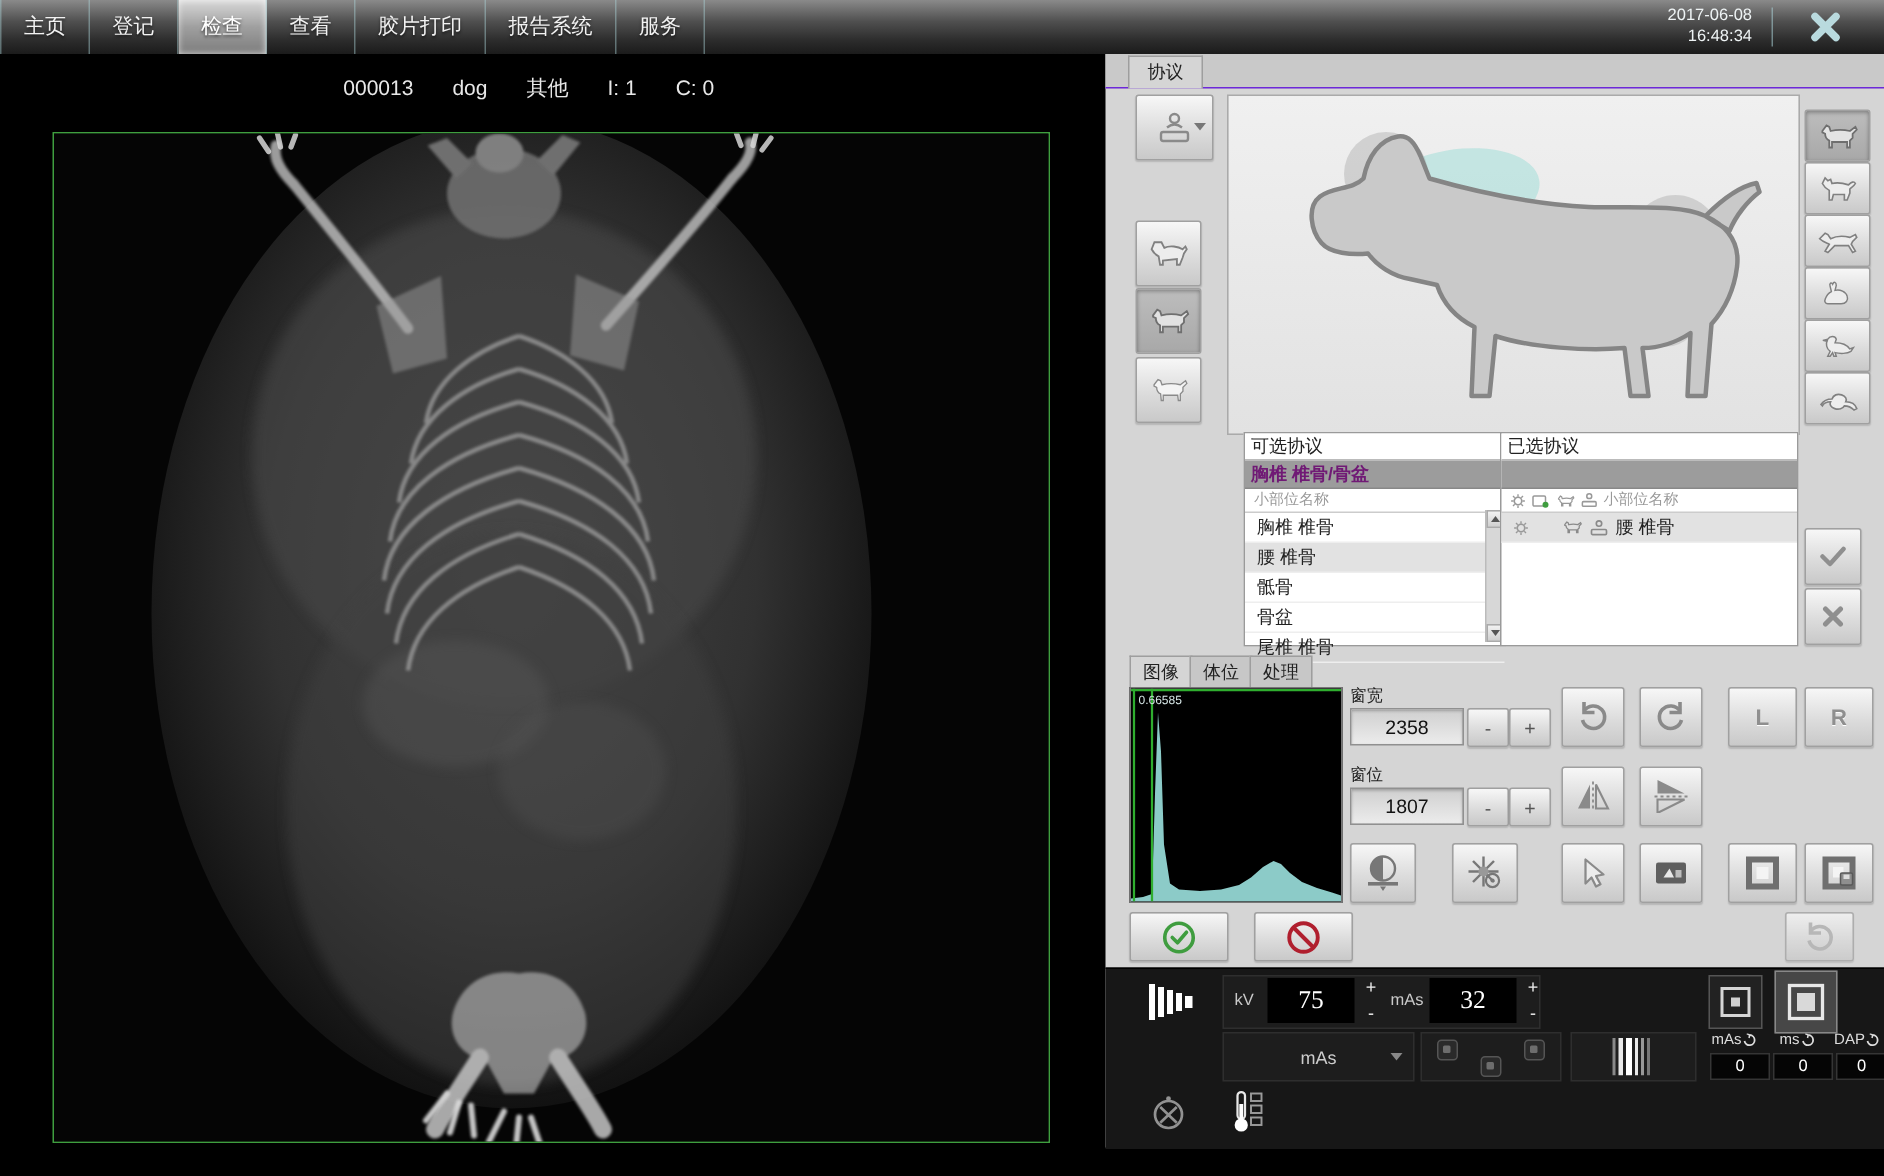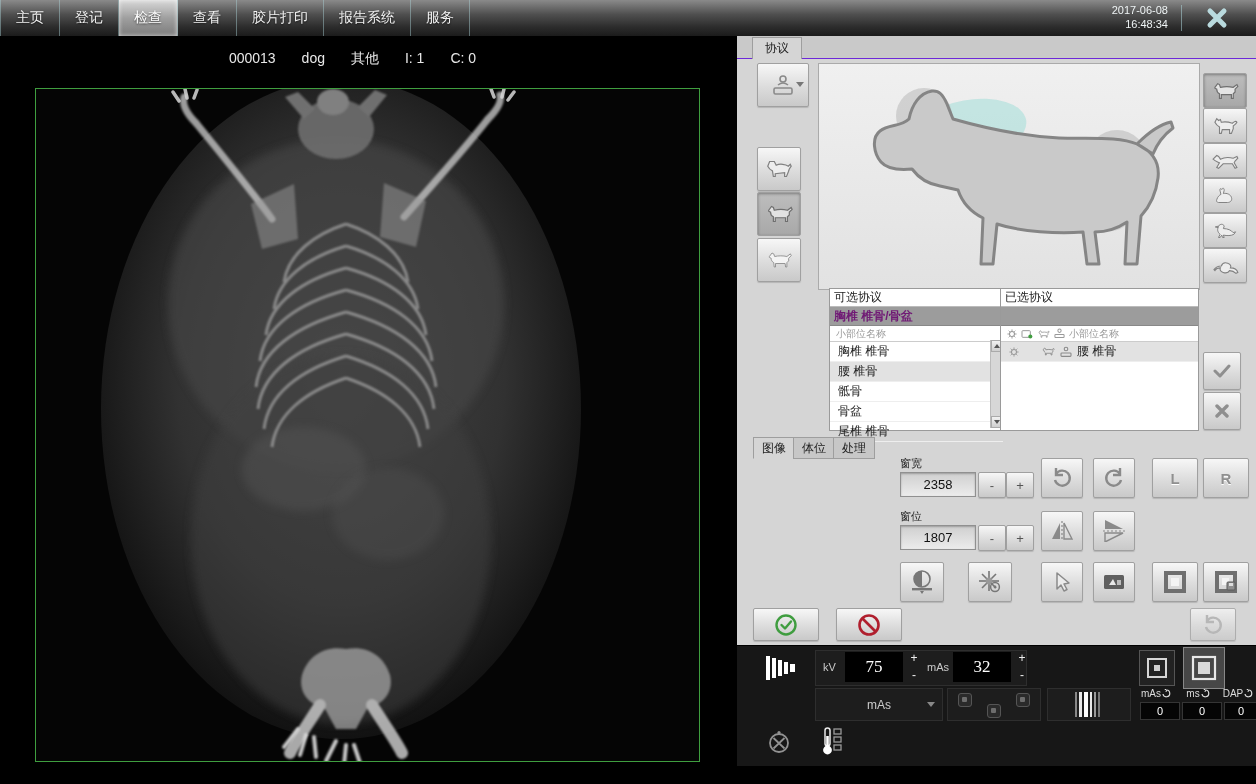--- a/index.html
+++ b/index.html
@@ -363,20 +363,29 @@
         <svg width="14" height="14" viewBox="0 0 14 14">
           <path d="M2 2 L12 12 M12 2 L2 12" stroke="#8f8f8f" stroke-width="3.4" stroke-linecap="round"></path>
         </svg>
       </span>
   </div>
 
   <div class="tab2 active" style="left:16px;top:401px;">图像</div>
   <div class="tab2" style="left:56px;top:401px;">体位</div>
   <div class="tab2" style="left:96px;top:401px;">处理</div>
 
+  <div class="histo">
+    <svg width="140" height="142" viewBox="0 0 140 142">
+      <polygon points="0,140 8,139 14,137 16,70 18,16 20,42 22,104 26,130 32,134 46,135 60,134 72,131 80,126 88,119 95,115 100,117 106,123 114,129 124,133 134,136 140,138 140,142 0,142" fill="#8ccbc8"></polygon>
+      <line x1="0" y1="1" x2="140" y2="1" stroke="#2fae2f" stroke-width="1.5"></line>
+      <line x1="2" y1="0" x2="2" y2="142" stroke="#2fae2f" stroke-width="1.5"></line>
+      <line x1="14" y1="0" x2="14" y2="142" stroke="#2fae2f" stroke-width="1.5"></line>
+      <text x="5" y="10" font-size="8" fill="#d8e8e8">0.66585</text>
+    </svg>
+  </div>
 
   <div class="lbl abs" style="left:163px;top:420px;">窗宽</div>
   <div class="valbox abs" style="left:163px;top:436px;width:74px;height:23px;">2358</div>
   <div class="btn3d pmbtn abs" style="left:241px;top:436px;">-</div>
   <div class="btn3d pmbtn abs" style="left:269px;top:436px;">+</div>
 
   <div class="lbl abs" style="left:163px;top:473px;">窗位</div>
   <div class="valbox abs" style="left:163px;top:489px;width:74px;height:23px;">1807</div>
   <div class="btn3d pmbtn abs" style="left:241px;top:489px;">-</div>
   <div class="btn3d pmbtn abs" style="left:269px;top:489px;">+</div>

